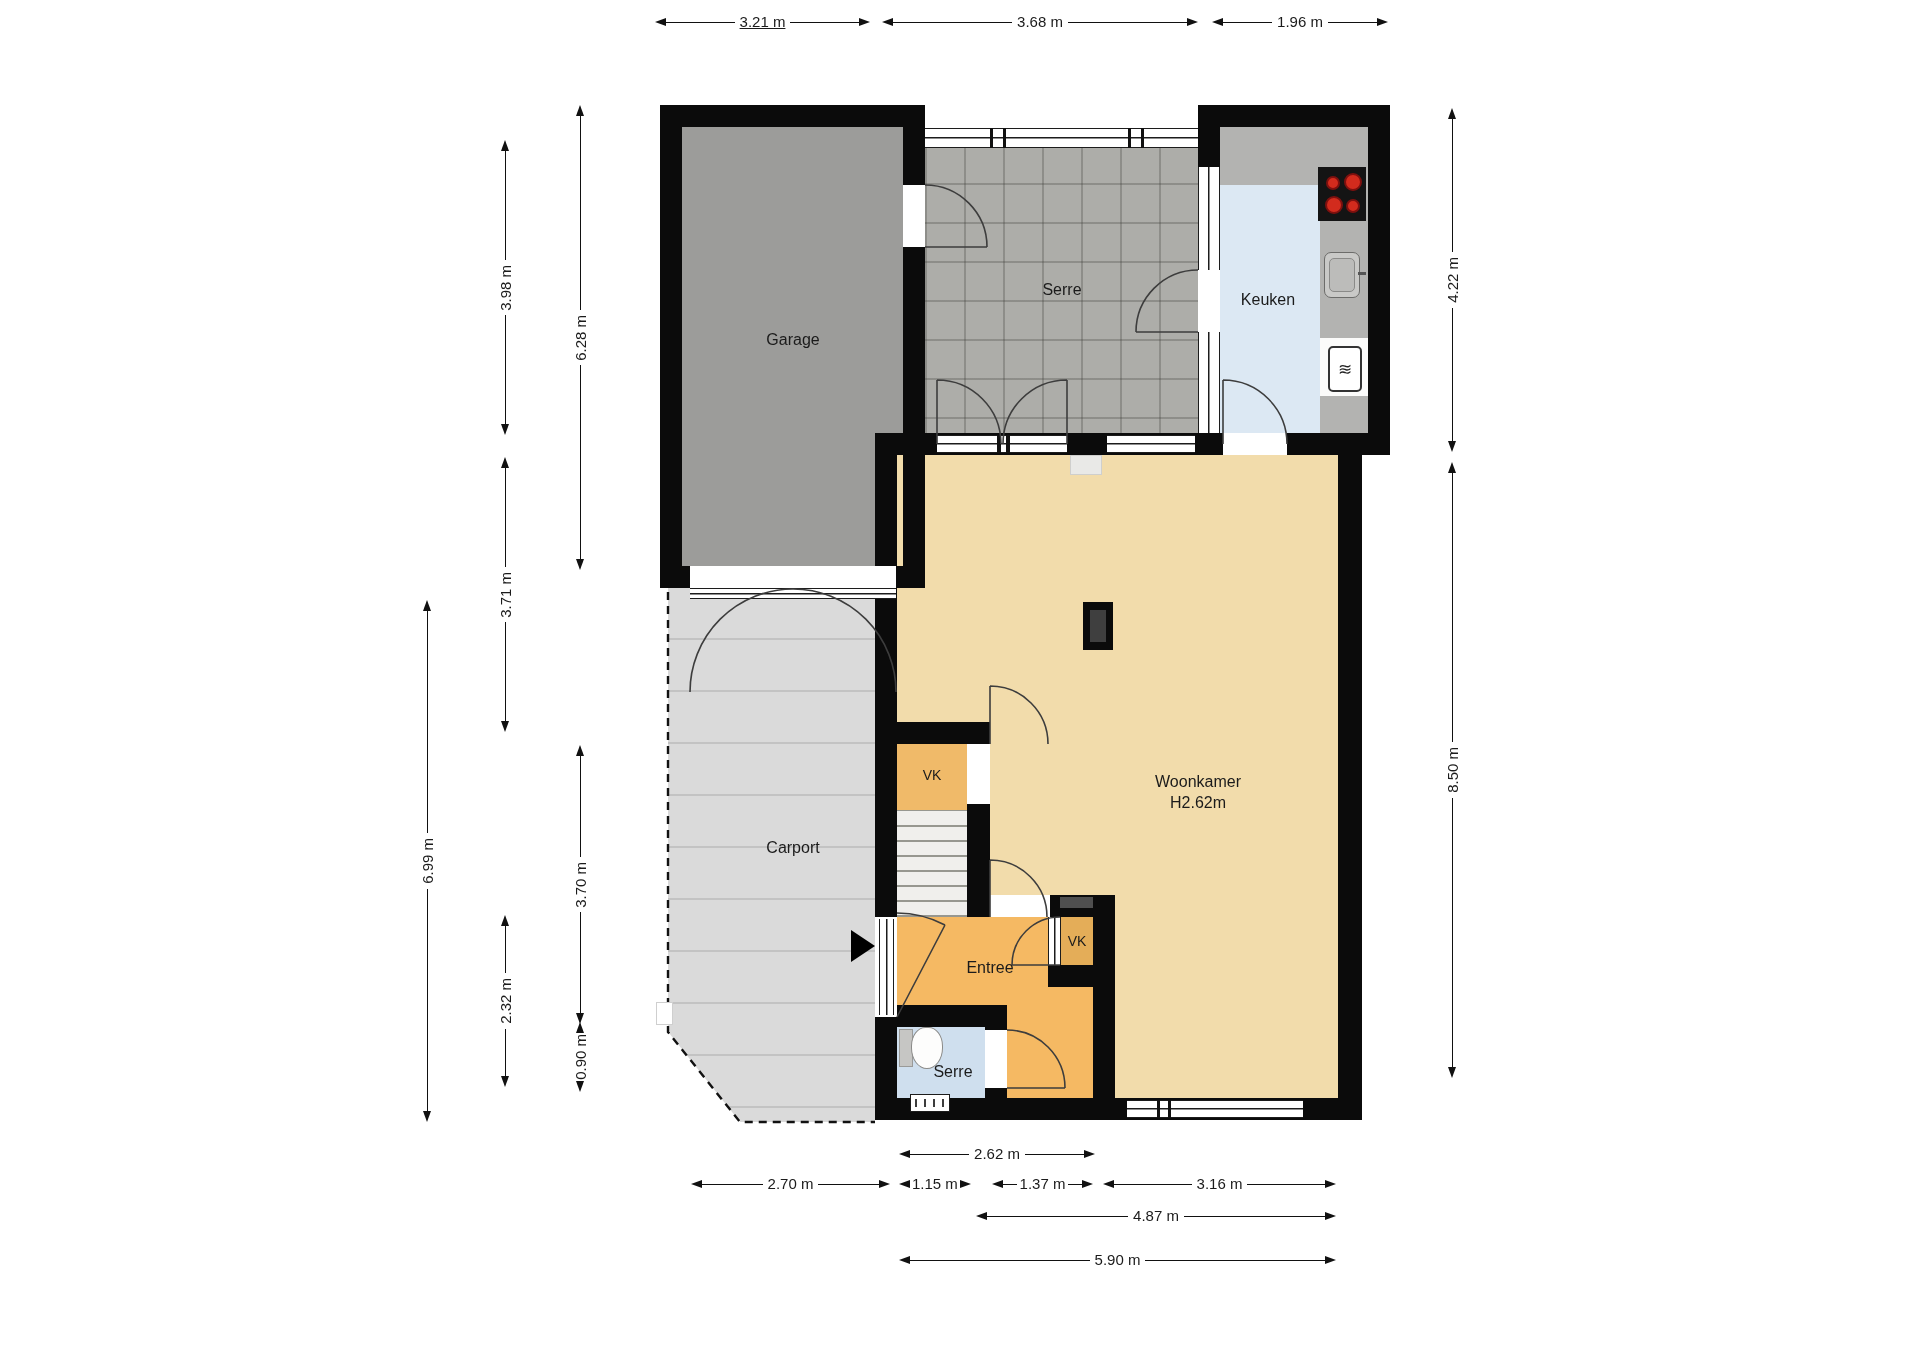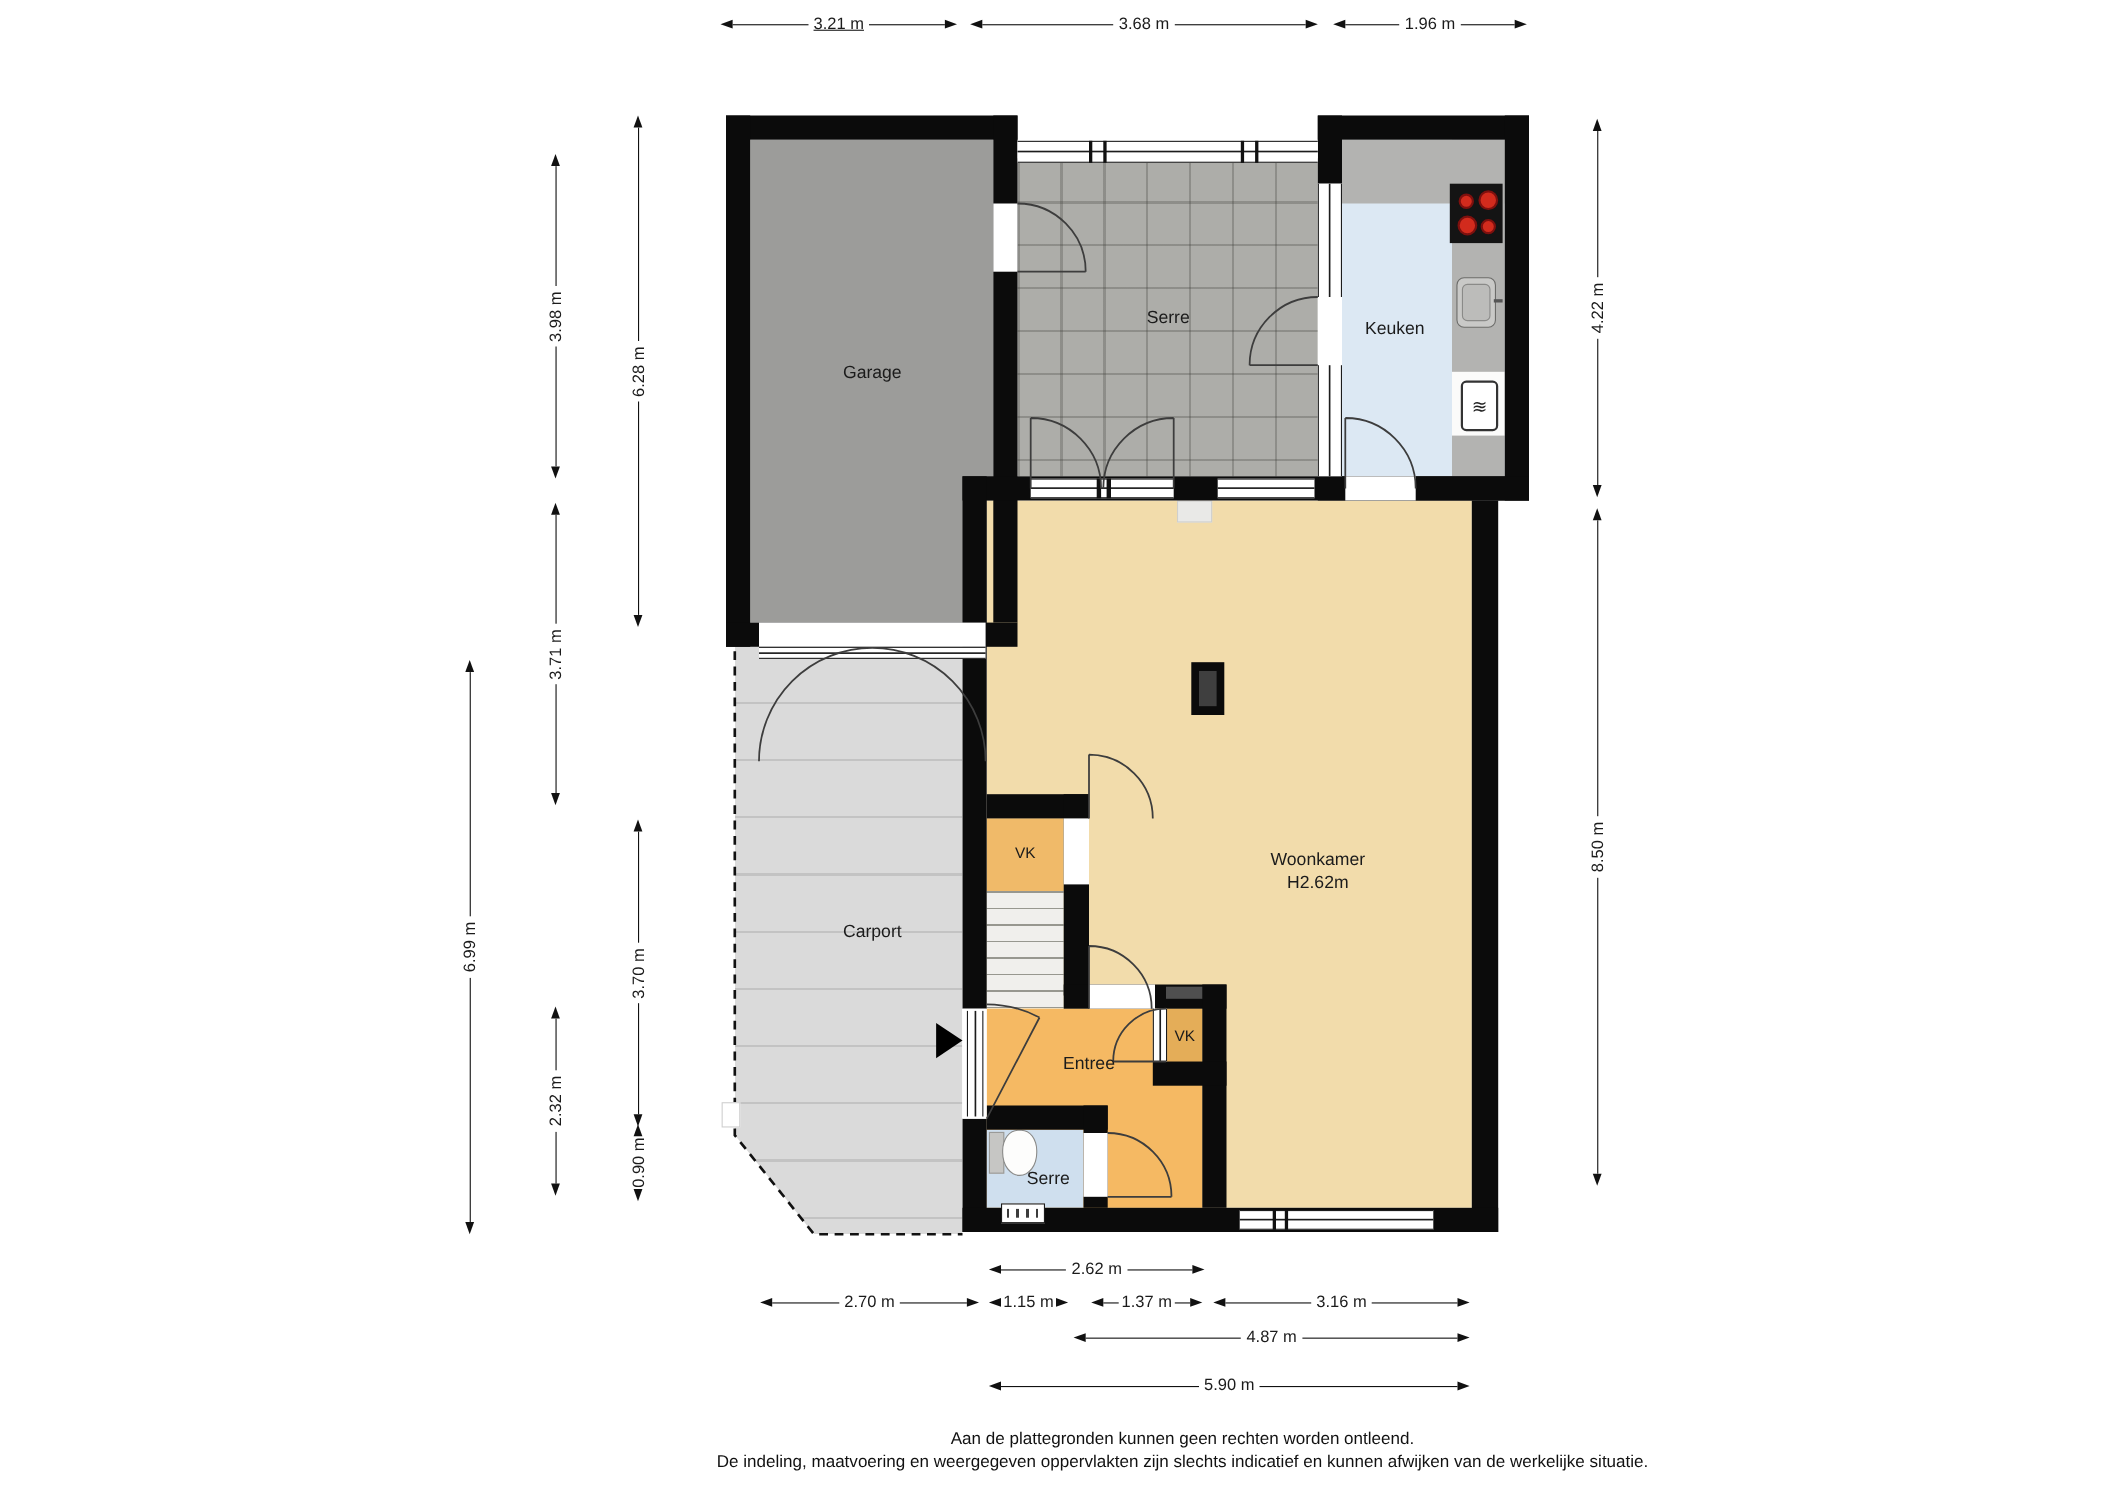--- a/index.html
+++ b/index.html
@@ -311,18 +311,14 @@
       <span class="ah-r"></span>
   </div>
   <div class="hdim" style="left:899px;top:1252px;width:437px;">
     <span class="ah-l"></span>
       <span class="ln"></span>
       <span class="tx">5.90 m</span>
       <span class="ln"></span>
       <span class="ah-r"></span>
   </div>
 
-  <div class="footer" style="left:555px;top:1298px;width:1040px;">
-    <div>Aan de plattegronden kunnen geen rechten worden ontleend.</div>
-    <div>De indeling, maatvoering en weergegeven oppervlakten zijn slechts indicatief en kunnen afwijken van de werkelijke situatie.</div>
-  </div>
 
 </div>
 
 </body></html>

